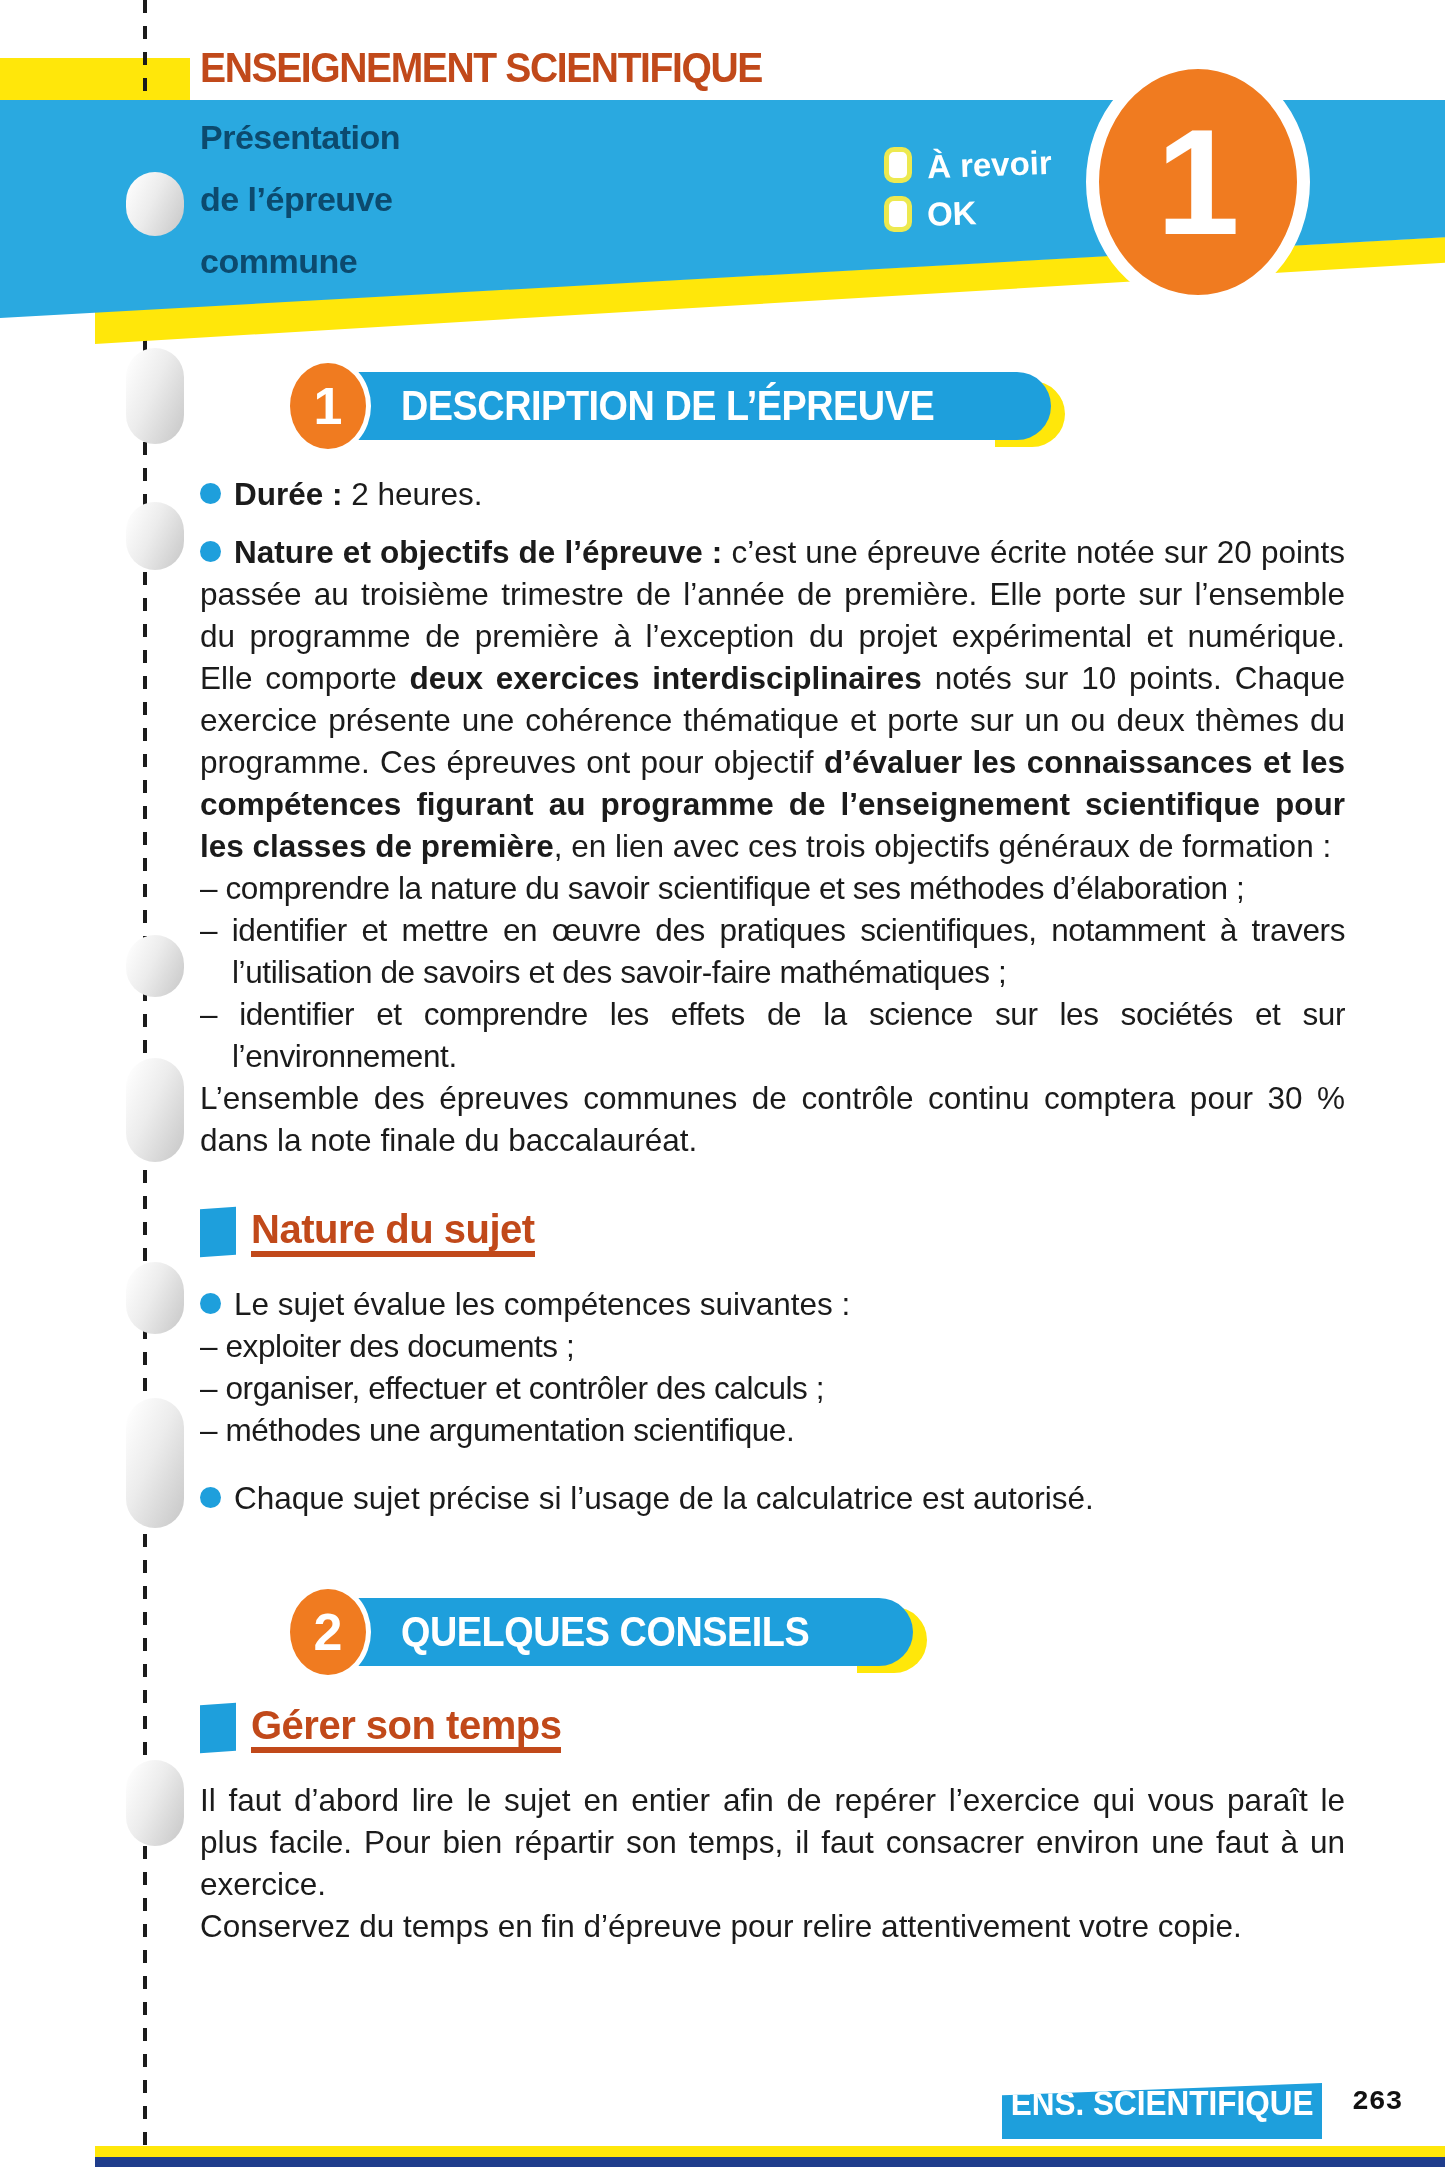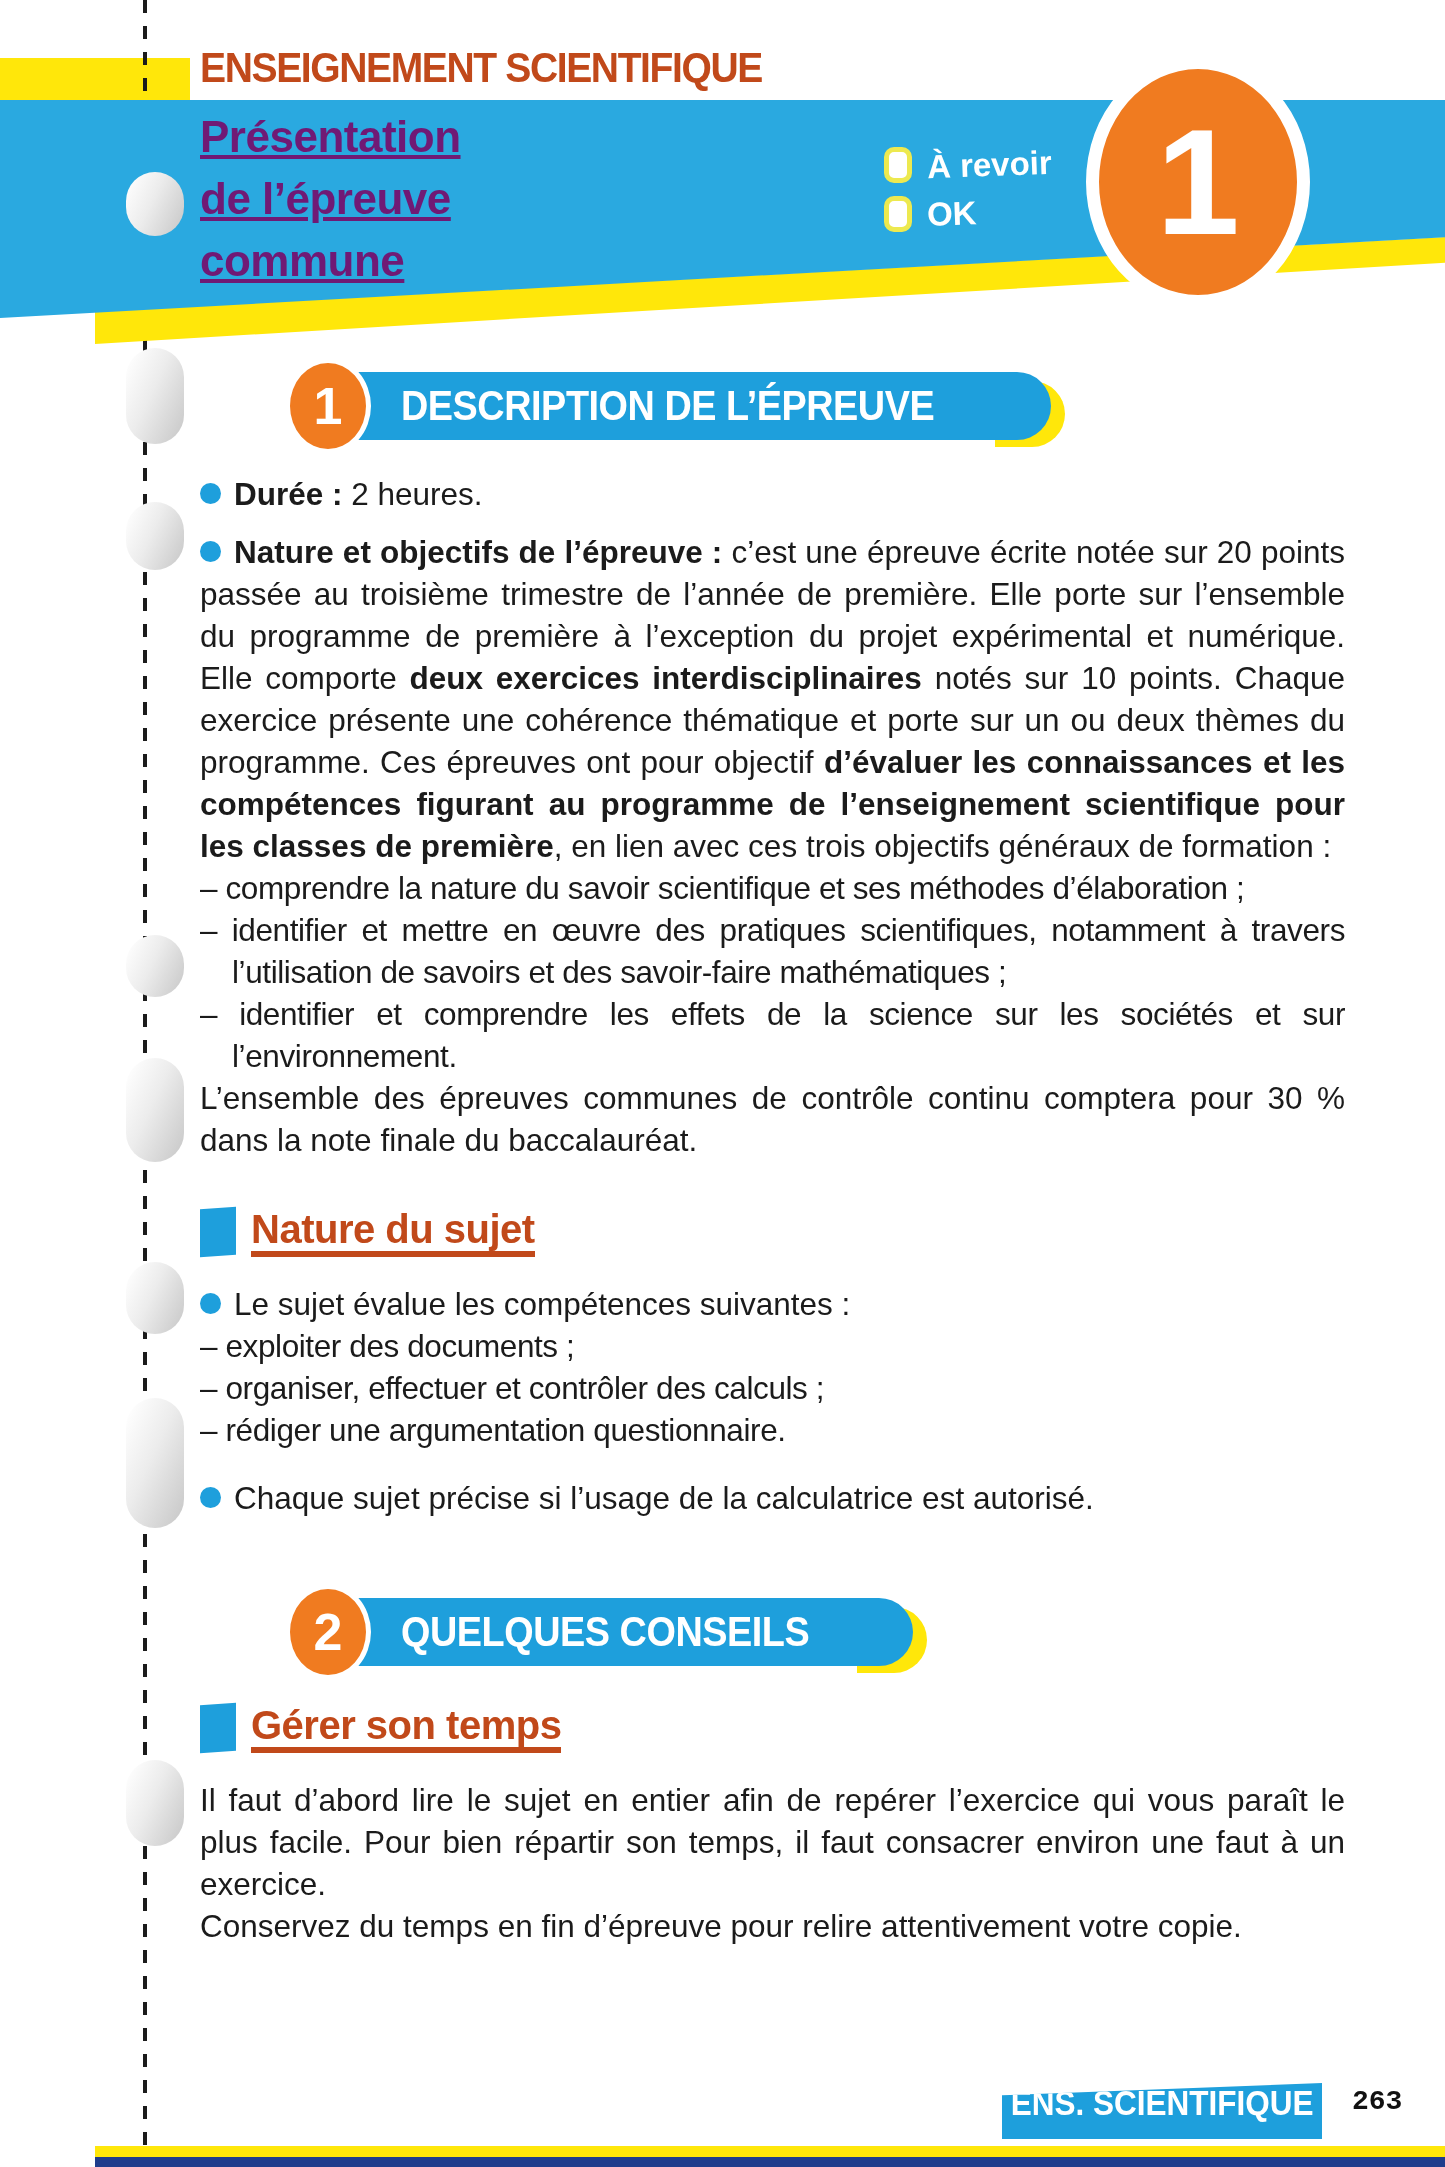--- a/index.html
+++ b/index.html
@@ -12,22 +12,22 @@
     background:repeating-linear-gradient(to bottom,#1b1b1b 0 13px,transparent 13px 26px);}
 
   
   .kicker-bar{position:absolute;left:0;top:58px;width:190px;height:44px;background:#FFE70A;z-index:0;}
   .header-yellow-slant{position:absolute;left:95px;top:237px;width:1350px;height:107px;background:#FFE70A;
     clip-path:polygon(0 70%,100% 0,100% 24%,0 100%);z-index:2;}
   .header-band{position:absolute;left:0;top:100px;width:1445px;height:218px;background:#2AA9E0;
     clip-path:polygon(0 0,100% 0,100% 63%,0 100%);z-index:2;}
   .kicker{position:absolute;left:200px;top:44px;z-index:3;color:#C1491A;font-size:42px;font-weight:700;
     letter-spacing:-1.5px;transform:scaleX(.93);transform-origin:left;white-space:nowrap;}
-  .page-title{position:absolute;left:200px;top:106px;z-index:3;color:#701a75;font-size:44px;font-weight:700;
-    line-height:62px;letter-spacing:-.5px;text-decoration:underline;}
+  .page-title{position:absolute;left:200px;top:106px;z-index:3;color:#0c4a6e;font-size:34px;font-weight:700;
+    line-height:62px;letter-spacing:-.5px;}
   .checkbox-group{position:absolute;left:884px;top:146px;z-index:3;}
   .cb-row{display:flex;align-items:center;margin-bottom:11px;}
   .cb-box{width:28px;height:36px;background:#fff;border:5px solid #EDE94F;border-radius:10px;box-sizing:border-box;}
   .cb-label{color:#fff;font-size:33px;font-weight:700;margin-left:15px;transform:rotate(-2deg);white-space:nowrap;}
   .chapter-circle{position:absolute;left:1086px;top:56px;width:224px;height:252px;z-index:3;
     background:#F07B20;border:13px solid #fff;border-radius:50%;box-sizing:border-box;
     display:flex;align-items:center;justify-content:center;color:#fff;font-size:150px;font-weight:700;line-height:1;}
 
   
   .hole{position:absolute;left:126px;width:58px;border-radius:30px;z-index:2;
@@ -138,21 +138,21 @@
     <h3 class="sub">
       <span class="sq"></span>
       <span class="sub-txt">Nature du sujet</span>
     </h3>
 
     <p><span class="dot"></span><span>Le sujet évalue les compétences suivantes&nbsp;:</span></p>
 
     <ul class="dash-list">
       <li>– exploiter des documents&nbsp;;</li>
       <li>– organiser, effectuer et contrôler des calculs&nbsp;;</li>
-      <li>– rédiger une argumentation questionnaire.</li>
+      <li>– méthodes une argumentation scientifique.</li>
     </ul>
 
 
     <p class="mt26"><span class="dot"></span><span>Chaque sujet précise si l’usage de la calculatrice est autorisé.</span></p>
 
     <div class="section-banner banner2">
       <div class="num-circle">2</div>
       <div class="banner-pill">
         <div class="banner-accent"></div>
         <span class="banner-title">QUELQUES CONSEILS</span>

